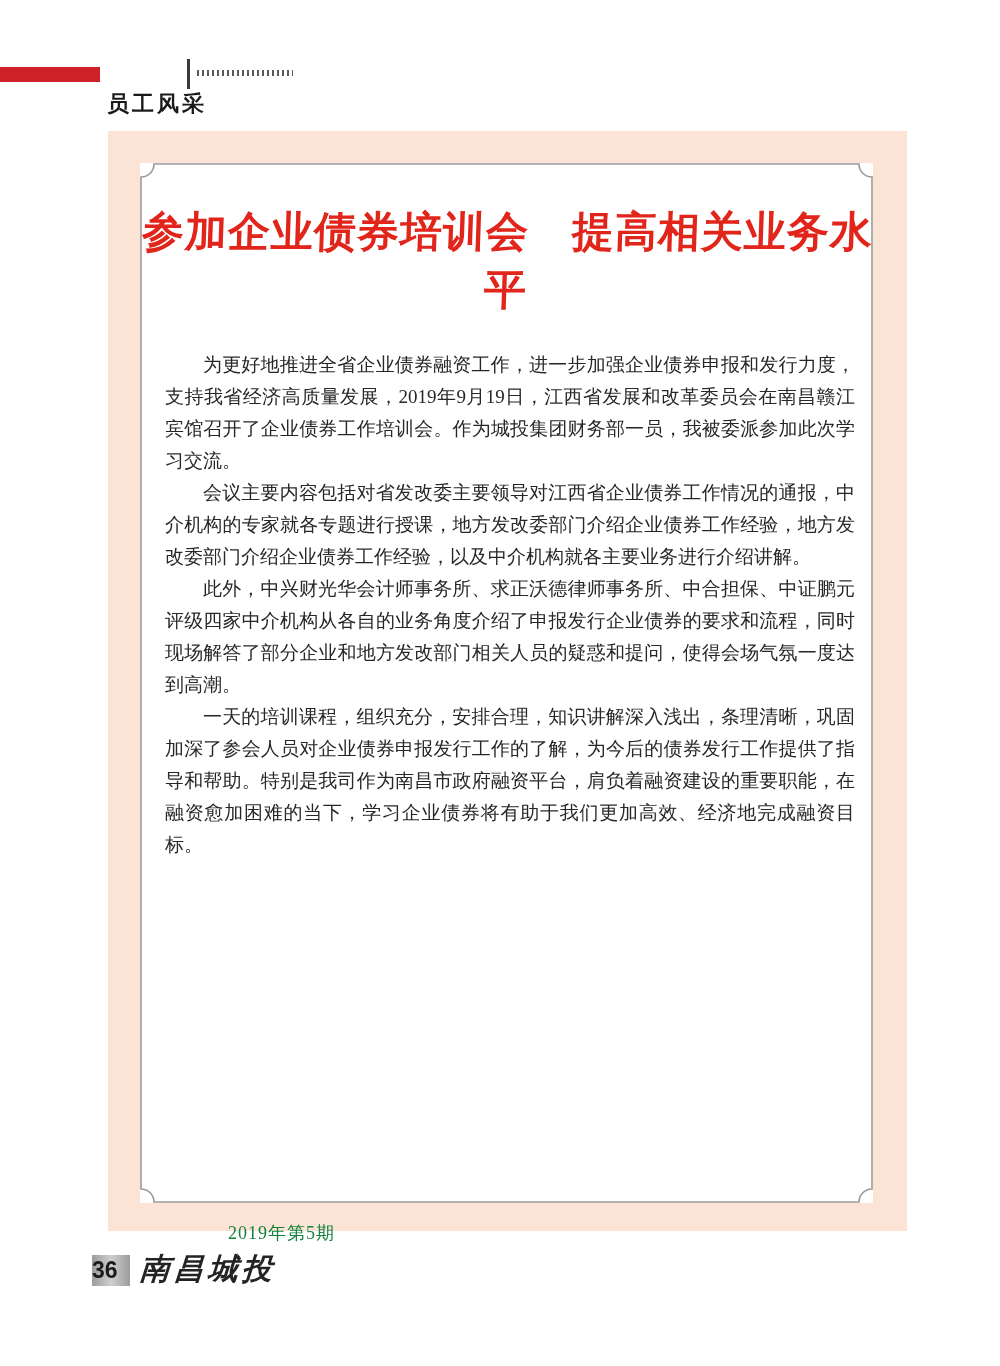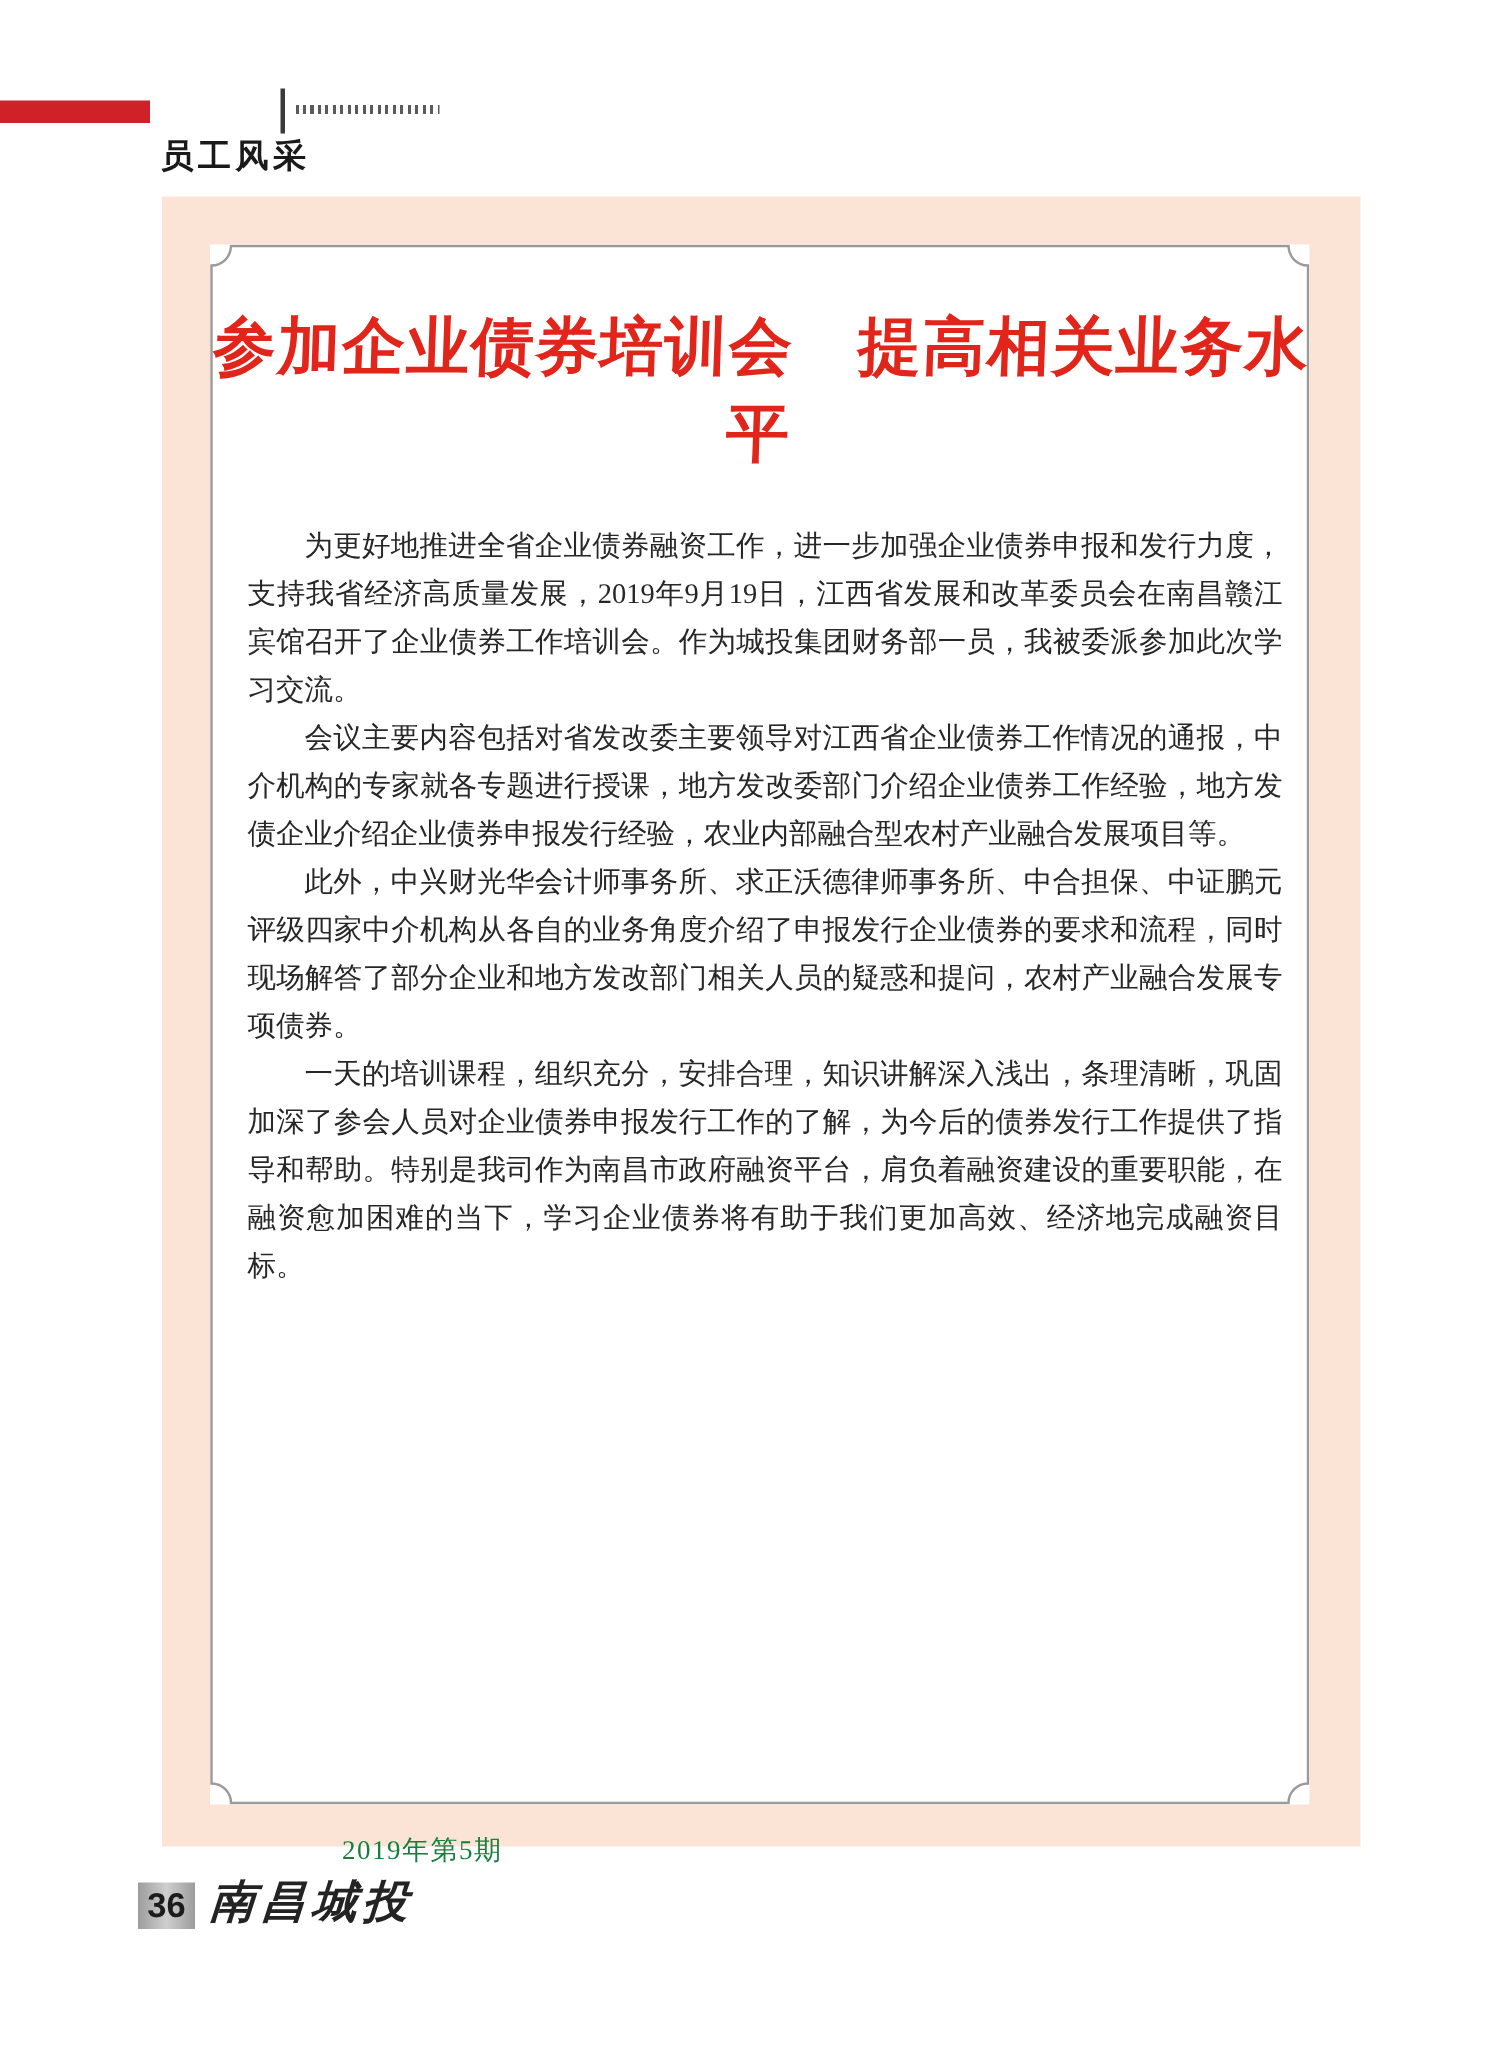--- a/index.html
+++ b/index.html
@@ -91,21 +91,20 @@
   
   .footer-pagebox {
     position: absolute;
     left: 92px; top: 1255px;
     width: 38px; height: 31px;
     background: linear-gradient(to right, #9c9c9c, #cfcfcf 50%, #9c9c9c);
     color: #1c1c1c;
     font-family: "Liberation Sans", "DejaVu Sans", sans-serif;
     font-size: 23px;
     font-weight: bold;
-    text-align: center;
     line-height: 31px;
   }
   .footer-journal {
     position: absolute;
     left: 140px; top: 1250px;
     font-size: 30px;
     font-weight: bold;
     font-style: italic;
     color: #232323;
     letter-spacing: 4px;
@@ -134,22 +133,22 @@
   <div class="pink-panel">
     <div class="white-panel">
       <svg class="frame-svg" viewBox="0 0 733 1040" preserveAspectRatio="none">
         <path d="M 14 1 L 719 1 A 13 13 0 0 0 732 14 L 732 1026 A 13 13 0 0 0 719 1039 L 14 1039 A 13 13 0 0 0 1 1026 L 1 14 A 13 13 0 0 0 14 1 Z" fill="none" stroke="#9a9a9a" stroke-width="1.6"></path>
       </svg>
 
       <h1 class="article-title">参加企业债券培训会　提高相关业务水平</h1>
 
       <div class="article-body">
           <p class="para">为更好地推进全省企业债券融资工作，进一步加强企业债券申报和发行力度，支持我省经济高质量发展，2019年9月19日，江西省发展和改革委员会在南昌赣江宾馆召开了企业债券工作培训会。作为城投集团财务部一员，我被委派参加此次学习交流。</p>
-          <p class="para">会议主要内容包括对省发改委主要领导对江西省企业债券工作情况的通报，中介机构的专家就各专题进行授课，地方发改委部门介绍企业债券工作经验，地方发债企业介绍企业债券申报发行经验，农业内部融合型农村产业融合发展项目等。</p>
-          <p class="para">此外，中兴财光华会计师事务所、求正沃德律师事务所、中合担保、中证鹏元评级四家中介机构从各自的业务角度介绍了申报发行企业债券的要求和流程，同时现场解答了部分企业和地方发改部门相关人员的疑惑和提问，农村产业融合发展专项债券。</p>
+          <p class="para">会议主要内容包括对省发改委主要领导对江西省企业债券工作情况的通报，中介机构的专家就各专题进行授课，地方发改委部门介绍企业债券工作经验，地方发改委部门介绍企业债券工作经验，以及中介机构就各主要业务进行介绍讲解。</p>
+          <p class="para">此外，中兴财光华会计师事务所、求正沃德律师事务所、中合担保、中证鹏元评级四家中介机构从各自的业务角度介绍了申报发行企业债券的要求和流程，同时现场解答了部分企业和地方发改部门相关人员的疑惑和提问，使得会场气氛一度达到高潮。</p>
           <p class="para">一天的培训课程，组织充分，安排合理，知识讲解深入浅出，条理清晰，巩固加深了参会人员对企业债券申报发行工作的了解，为今后的债券发行工作提供了指导和帮助。特别是我司作为南昌市政府融资平台，肩负着融资建设的重要职能，在融资愈加困难的当下，学习企业债券将有助于我们更加高效、经济地完成融资目标。</p>
         </div>
 
     </div>
   </div>
 
   <div class="footer-pagebox">36</div>
   <div class="footer-journal">南昌城投</div>
   <div class="footer-issue">2019年第5期</div>
 

